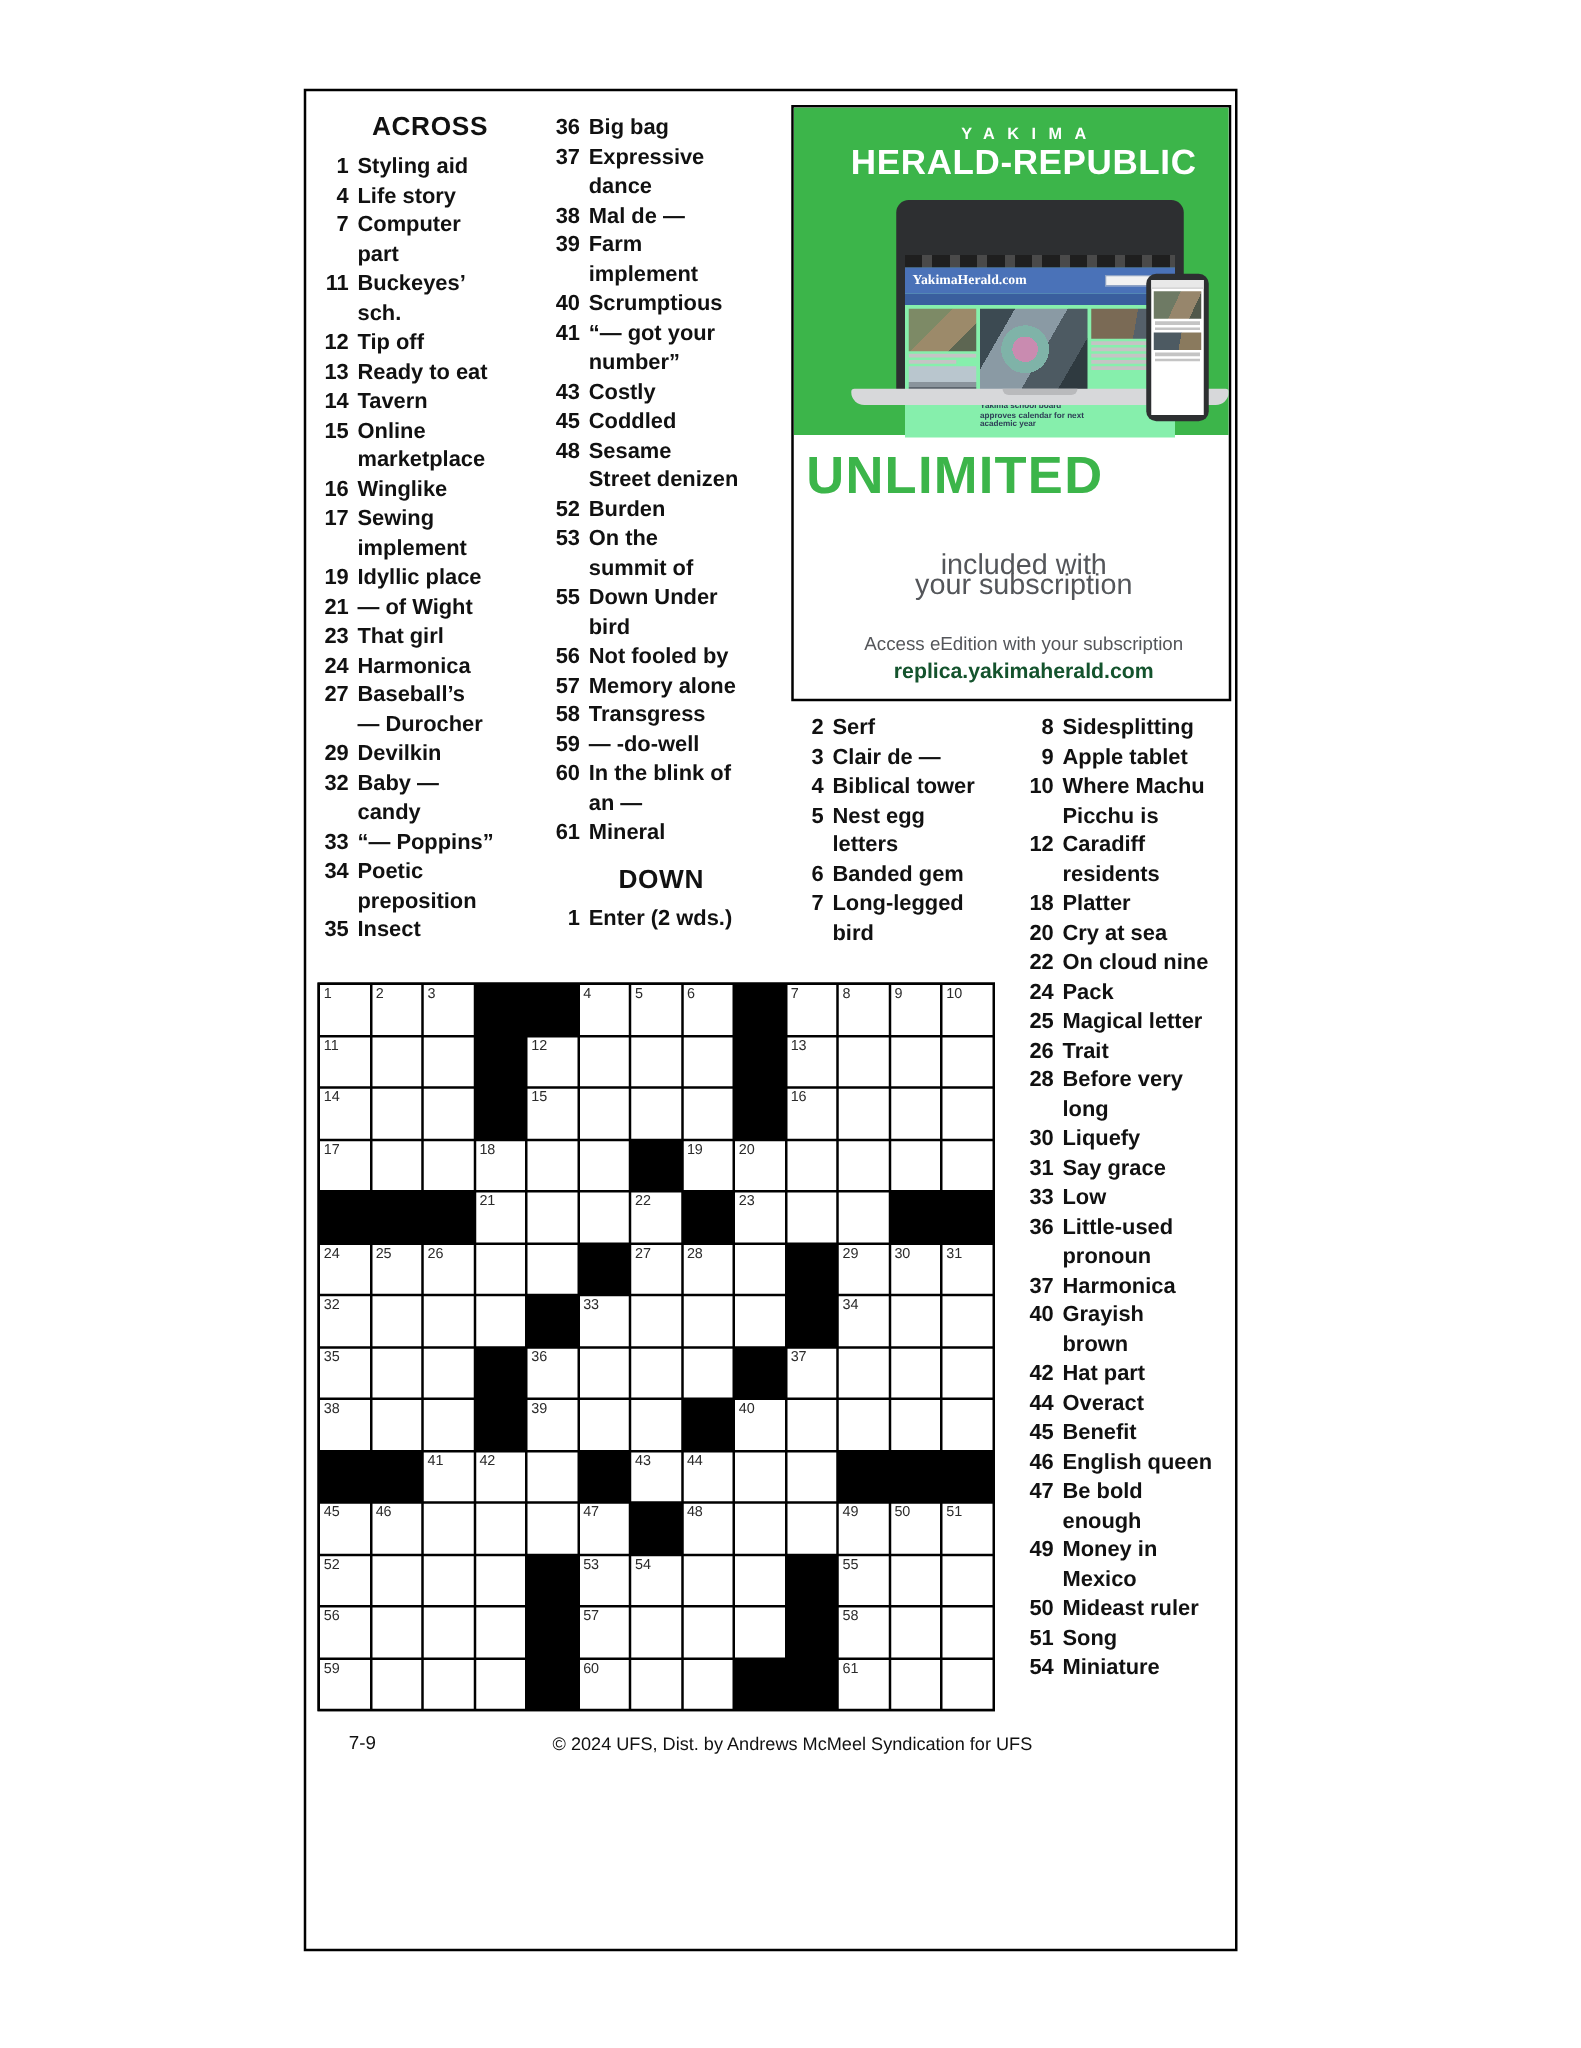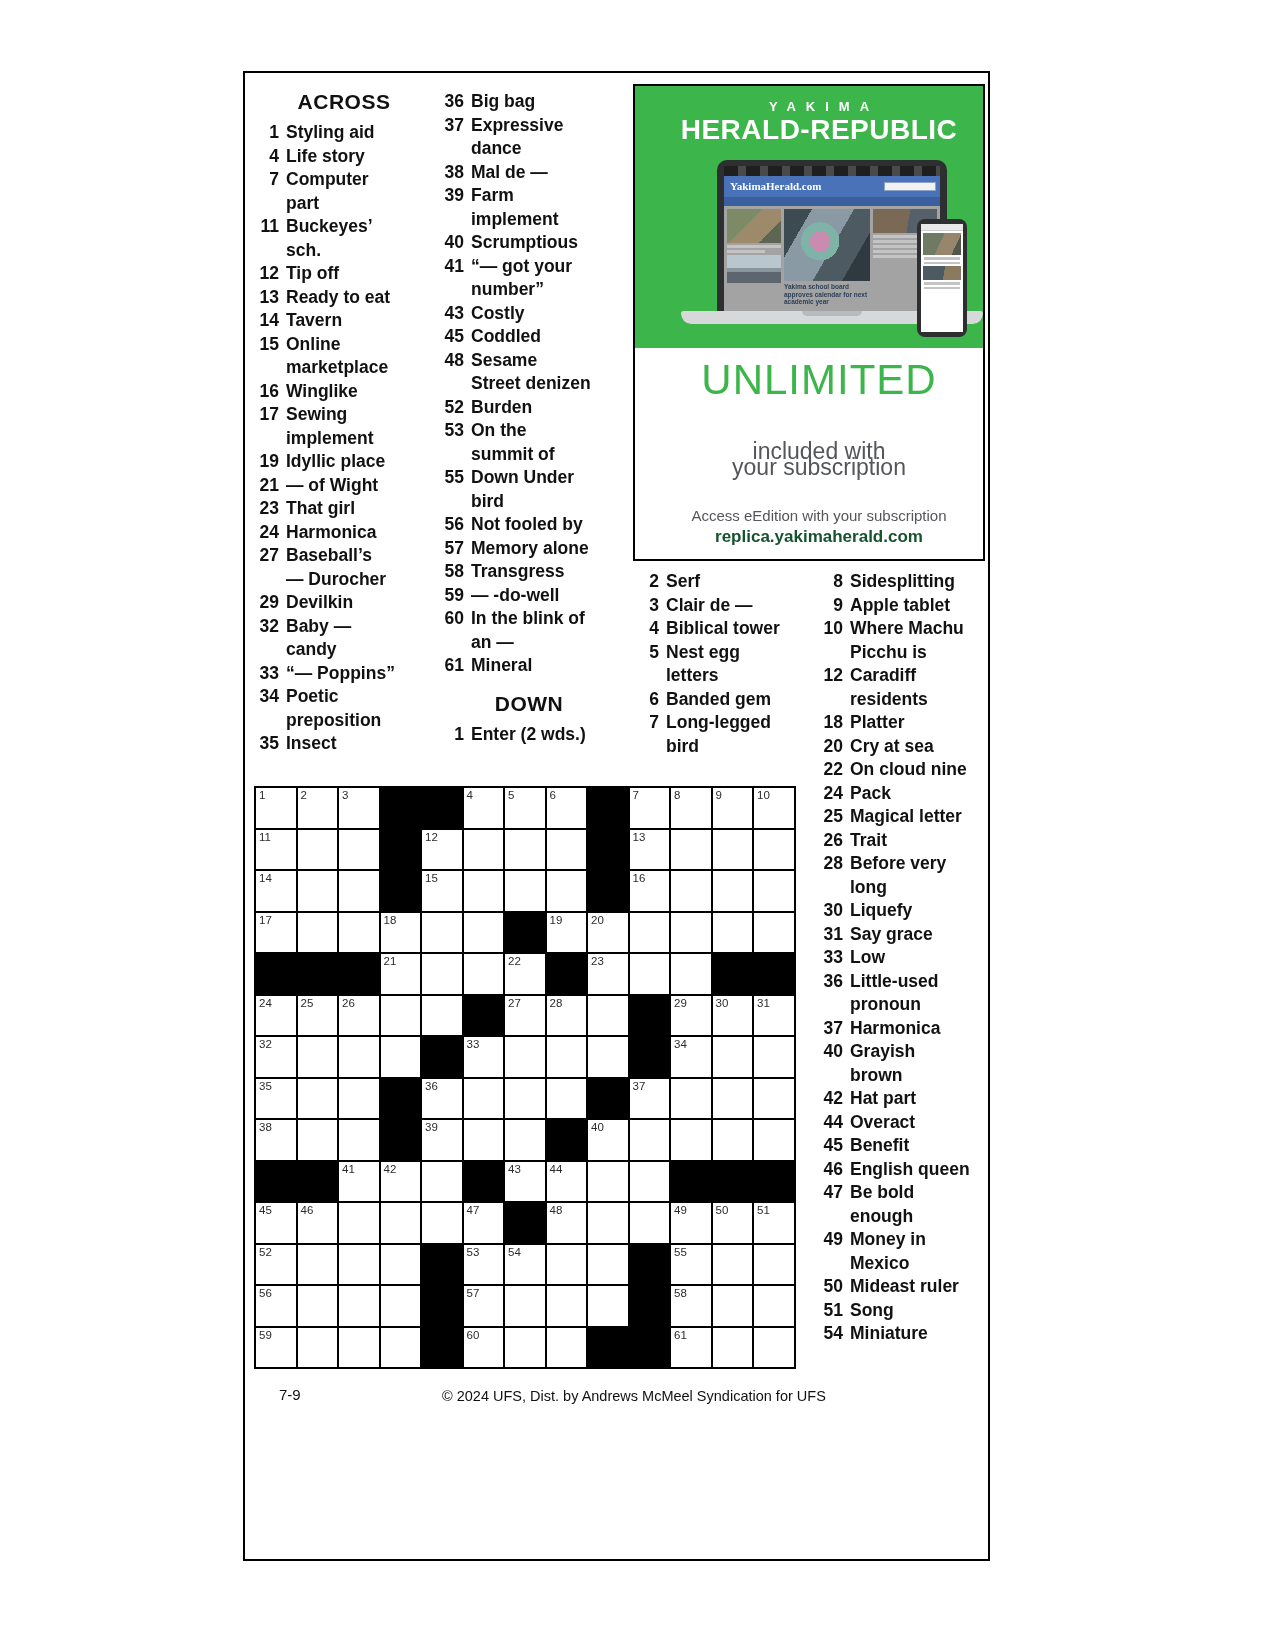--- a/index.html
+++ b/index.html
@@ -46,21 +46,21 @@
   .ad-green { position:absolute; left:0; top:0; right:0; height:262px; background:#3cb54a; }
   .ad-yakima { position:absolute; top:13px; width:100%; text-align:center; color:#fff;
                font-size:13px; font-weight:bold; letter-spacing:10px; text-indent:10px; }
   .ad-brand  { position:absolute; top:28px; width:100%; text-align:center; color:#fff;
                font-size:28px; font-weight:bold; letter-spacing:.5px; }
 
   
   .laptop { position:absolute; left:82px; top:74px; width:230px; }
   .laptop-screen-frame { width:230px; height:152px; background:#2d2f31;
                          border-radius:10px 10px 0 0; padding:6px 7px 0 7px; }
-  .laptop-screen { width:216px; height:146px; background:#a3a3a3; overflow:hidden; position:relative; }
+  .laptop-screen { width:216px; height:146px; background:#86efac; overflow:hidden; position:relative;margin-top:38px; }
   .sc-chrome { height:10px; background:#1f1f1f;
                background-image:repeating-linear-gradient(90deg,#1f1f1f 0 14px,#4a4a4a 14px 22px); }
   .sc-masthead { height:21px; background:#4a72b8; color:#fff; position:relative;
                  font-family:"Liberation Serif", serif; font-weight:bold; font-size:11px;
                  line-height:21px; padding-left:6px; }
   .sc-search { position:absolute; right:4px; top:6px; width:52px; height:9px; background:#f2f2f2;
                border:1px solid #8fa3c4; }
   .sc-nav { height:9px; background:#3a5f9e; }
   .sc-body { display:flex; gap:3px; padding:3px; }
   .sc-colL { width:54px; }
@@ -86,22 +86,22 @@
   
   .phone { position:absolute; right:16px; top:133px; width:50px; height:118px; background:#2d2f31;
            border-radius:8px; padding:5px 4px; z-index:3; }
   .phone-screen { width:42px; height:108px; background:#fff; overflow:hidden; }
   .ph-head { height:7px; background:#e9e9e9; border-bottom:1px solid #cfcfcf; }
   .ph-photo { height:22px; background:linear-gradient(115deg,#6e7a64 0 45%,#97866c 45% 80%,#51584a 80%); margin:2px; }
   .ph-line { height:2.5px; background:#c4c4c4; margin:2px 3px; }
   .ph-photo2 { height:14px; background:linear-gradient(100deg,#4d5a62 0 55%,#8a7a5e 55%); margin:2px; }
 
   
-  .ad-headline { position:absolute; top:270px; width:100%; text-align:center; color:#3cb54a;
-                 font-size:42px; font-weight:400; letter-spacing:1px; }
+  .ad-headline { position:absolute; top:270px; width:100%; text-align:left; color:#3cb54a;
+                 font-size:42px; font-weight:700; letter-spacing:1px; }
   .ad-subheadline { position:absolute; top:313px; width:100%; text-align:center; color:#54565a;
                     font-size:35px; font-weight:400; letter-spacing:1px; }
   .ad-inc1 { position:absolute; top:352px; width:100%; text-align:center; color:#54565a; font-size:23px; }
   .ad-inc2 { position:absolute; top:368px; width:100%; text-align:center; color:#54565a; font-size:23px; }
   .ad-access { position:absolute; top:421px; width:100%; text-align:center; color:#54565a; font-size:15px; }
   .ad-url { position:absolute; top:441px; width:100%; text-align:center; color:#14532d;
             font-size:17px; font-weight:bold; }
 </style>
 </head>
 <body>

